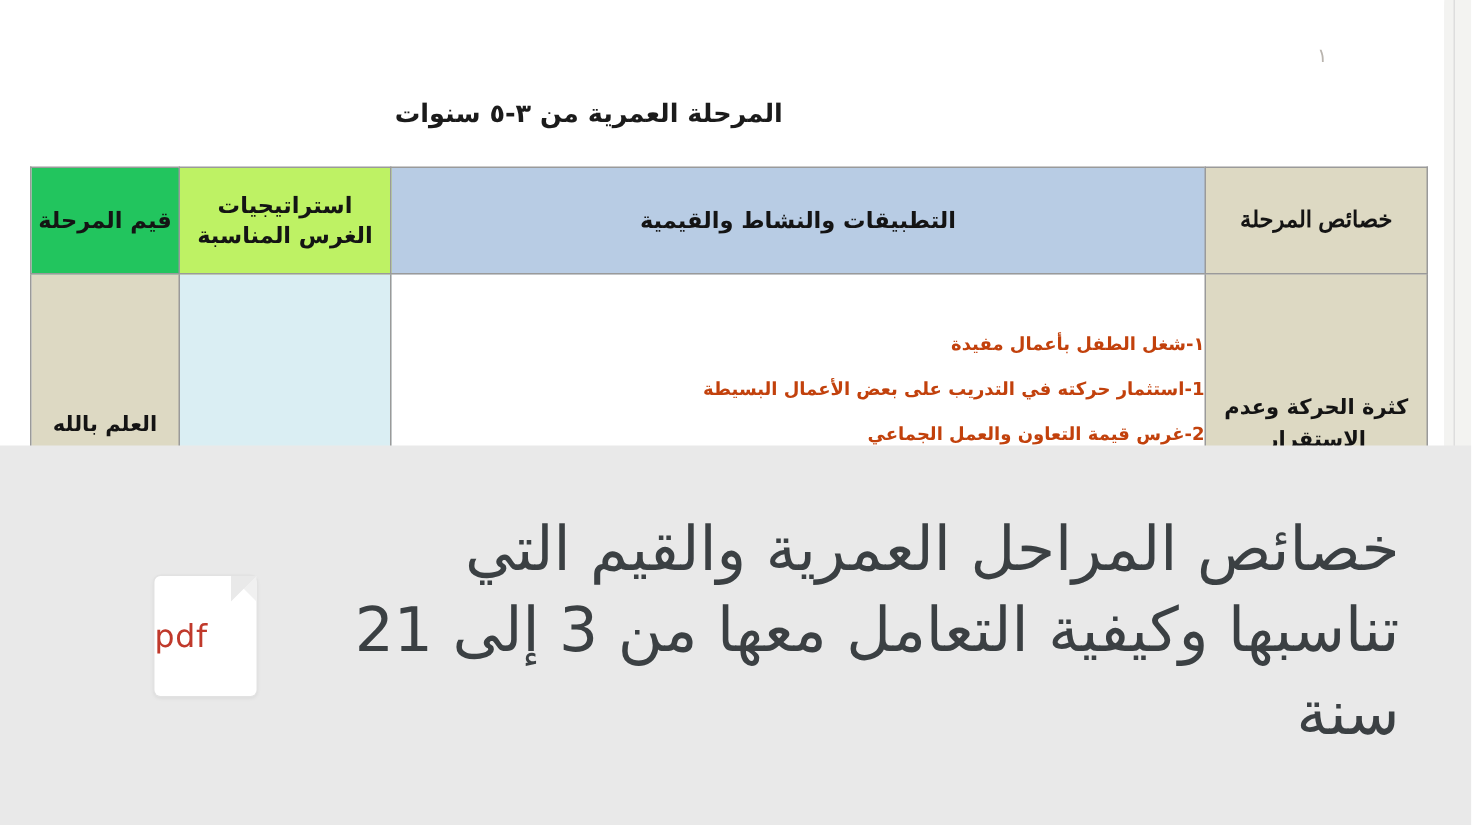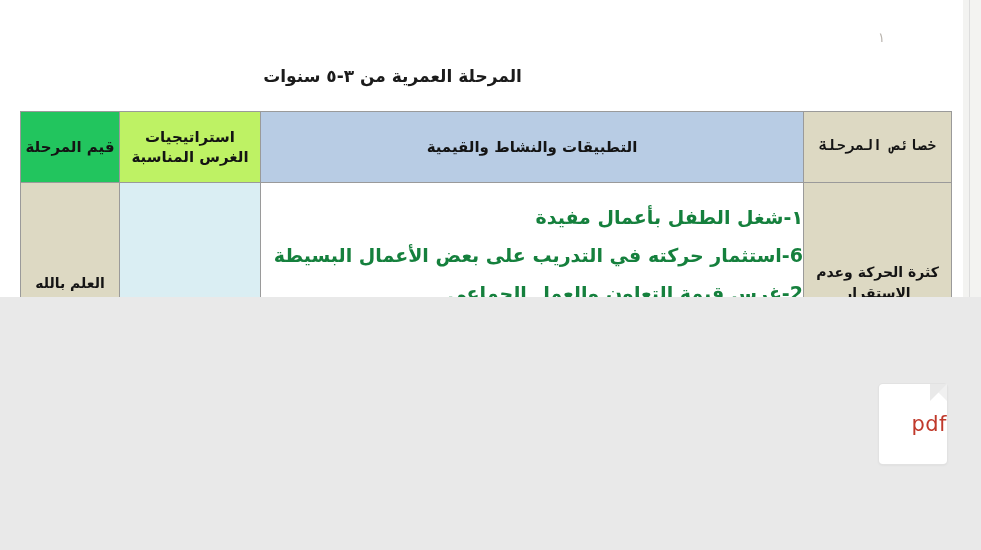--- a/index.html
+++ b/index.html
@@ -85,21 +85,21 @@
     border: 1px solid #9a9a9a;
     padding: 0;
     vertical-align: middle;
   }
 
   .th-chars {
     background: #ddd9c3;
     width: 147px;
     height: 70px;
     text-align: center;
-    font-family: Liberation Mono, monospace;
+    font-family: Liberation Sans, sans-serif;
     font-weight: bold;
     font-size: 15px;
     color: #141414;
     line-height: 1.35;
   }
   .th-apps {
     background: #b8cce4;
     width: 542px;
     height: 70px;
     text-align: center;
@@ -169,22 +169,22 @@
   .app-list {
     list-style: none;
     margin: 0;
     padding: 0;
     direction: rtl;
     text-align: right;
   }
   .app-list li {
     font-family: "DejaVu Sans", sans-serif;
     font-weight: bold;
-    font-size: 19px;
-    color: #15803d;
+    font-size: 12px;
+    color: #c2410c;
     line-height: 1.1;
     margin-bottom: 17px;
     white-space: nowrap;
   }
 
   
   .overlay {
     position: absolute;
     left: 0;
     top: 297px;
@@ -246,21 +246,21 @@
     height: 0;
     border-left: 17px solid transparent;
     border-top: 17px solid #f0f0f0;
   }
   .pdf-icon .pdf-label {
     position: absolute;
     left: 0;
     right: 0;
     top: 50%;
     transform: translateY(-50%);
-    text-align: right;
+    text-align: left;
     font-family: "DejaVu Sans", sans-serif;
     font-size: 21px;
     color: #c0392b;
     letter-spacing: 0.5px;
   }
 </style>
 </head>
 <body>
 
 <div id="screen">
@@ -281,33 +281,34 @@
         <th class="th-strategies">استراتيجيات الغرس المناسبة</th>
         <th class="th-values">قيم المرحلة</th>
       </tr>
     </thead>
     <tbody>
       <tr>
         <td class="td-chars">كثرة الحركة وعدم الاستقرار</td>
         <td class="td-apps">
           <ul class="app-list">
             <li>١-شغل الطفل بأعمال مفيدة</li>
-            <li>6-استثمار حركته في التدريب على بعض الأعمال البسيطة</li>
+            <li>1-استثمار حركته في التدريب على بعض الأعمال البسيطة</li>
             <li>2-غرس قيمة التعاون والعمل الجماعي</li>
             <li>٤ - تخصيص وقت للفسحة والحركة والنشاط</li>
           </ul>
         </td>
         <td class="td-strategies"></td>
         <td class="td-values">العلم بالله</td>
       </tr>
     </tbody>
   </table>
 
   <div class="overlay">
     <div class="overlay-inner">
+      <div class="overlay-title">خصائص المراحل العمرية والقيم التي تناسبها وكيفية التعامل معها من 3 إلى 21 سنة</div>
       <div class="pdf-icon">
         <div class="fold2"></div>
         <div class="fold"></div>
         <div class="pdf-label">pdf</div>
       </div>
     </div>
   </div>
 
 </div>
 

